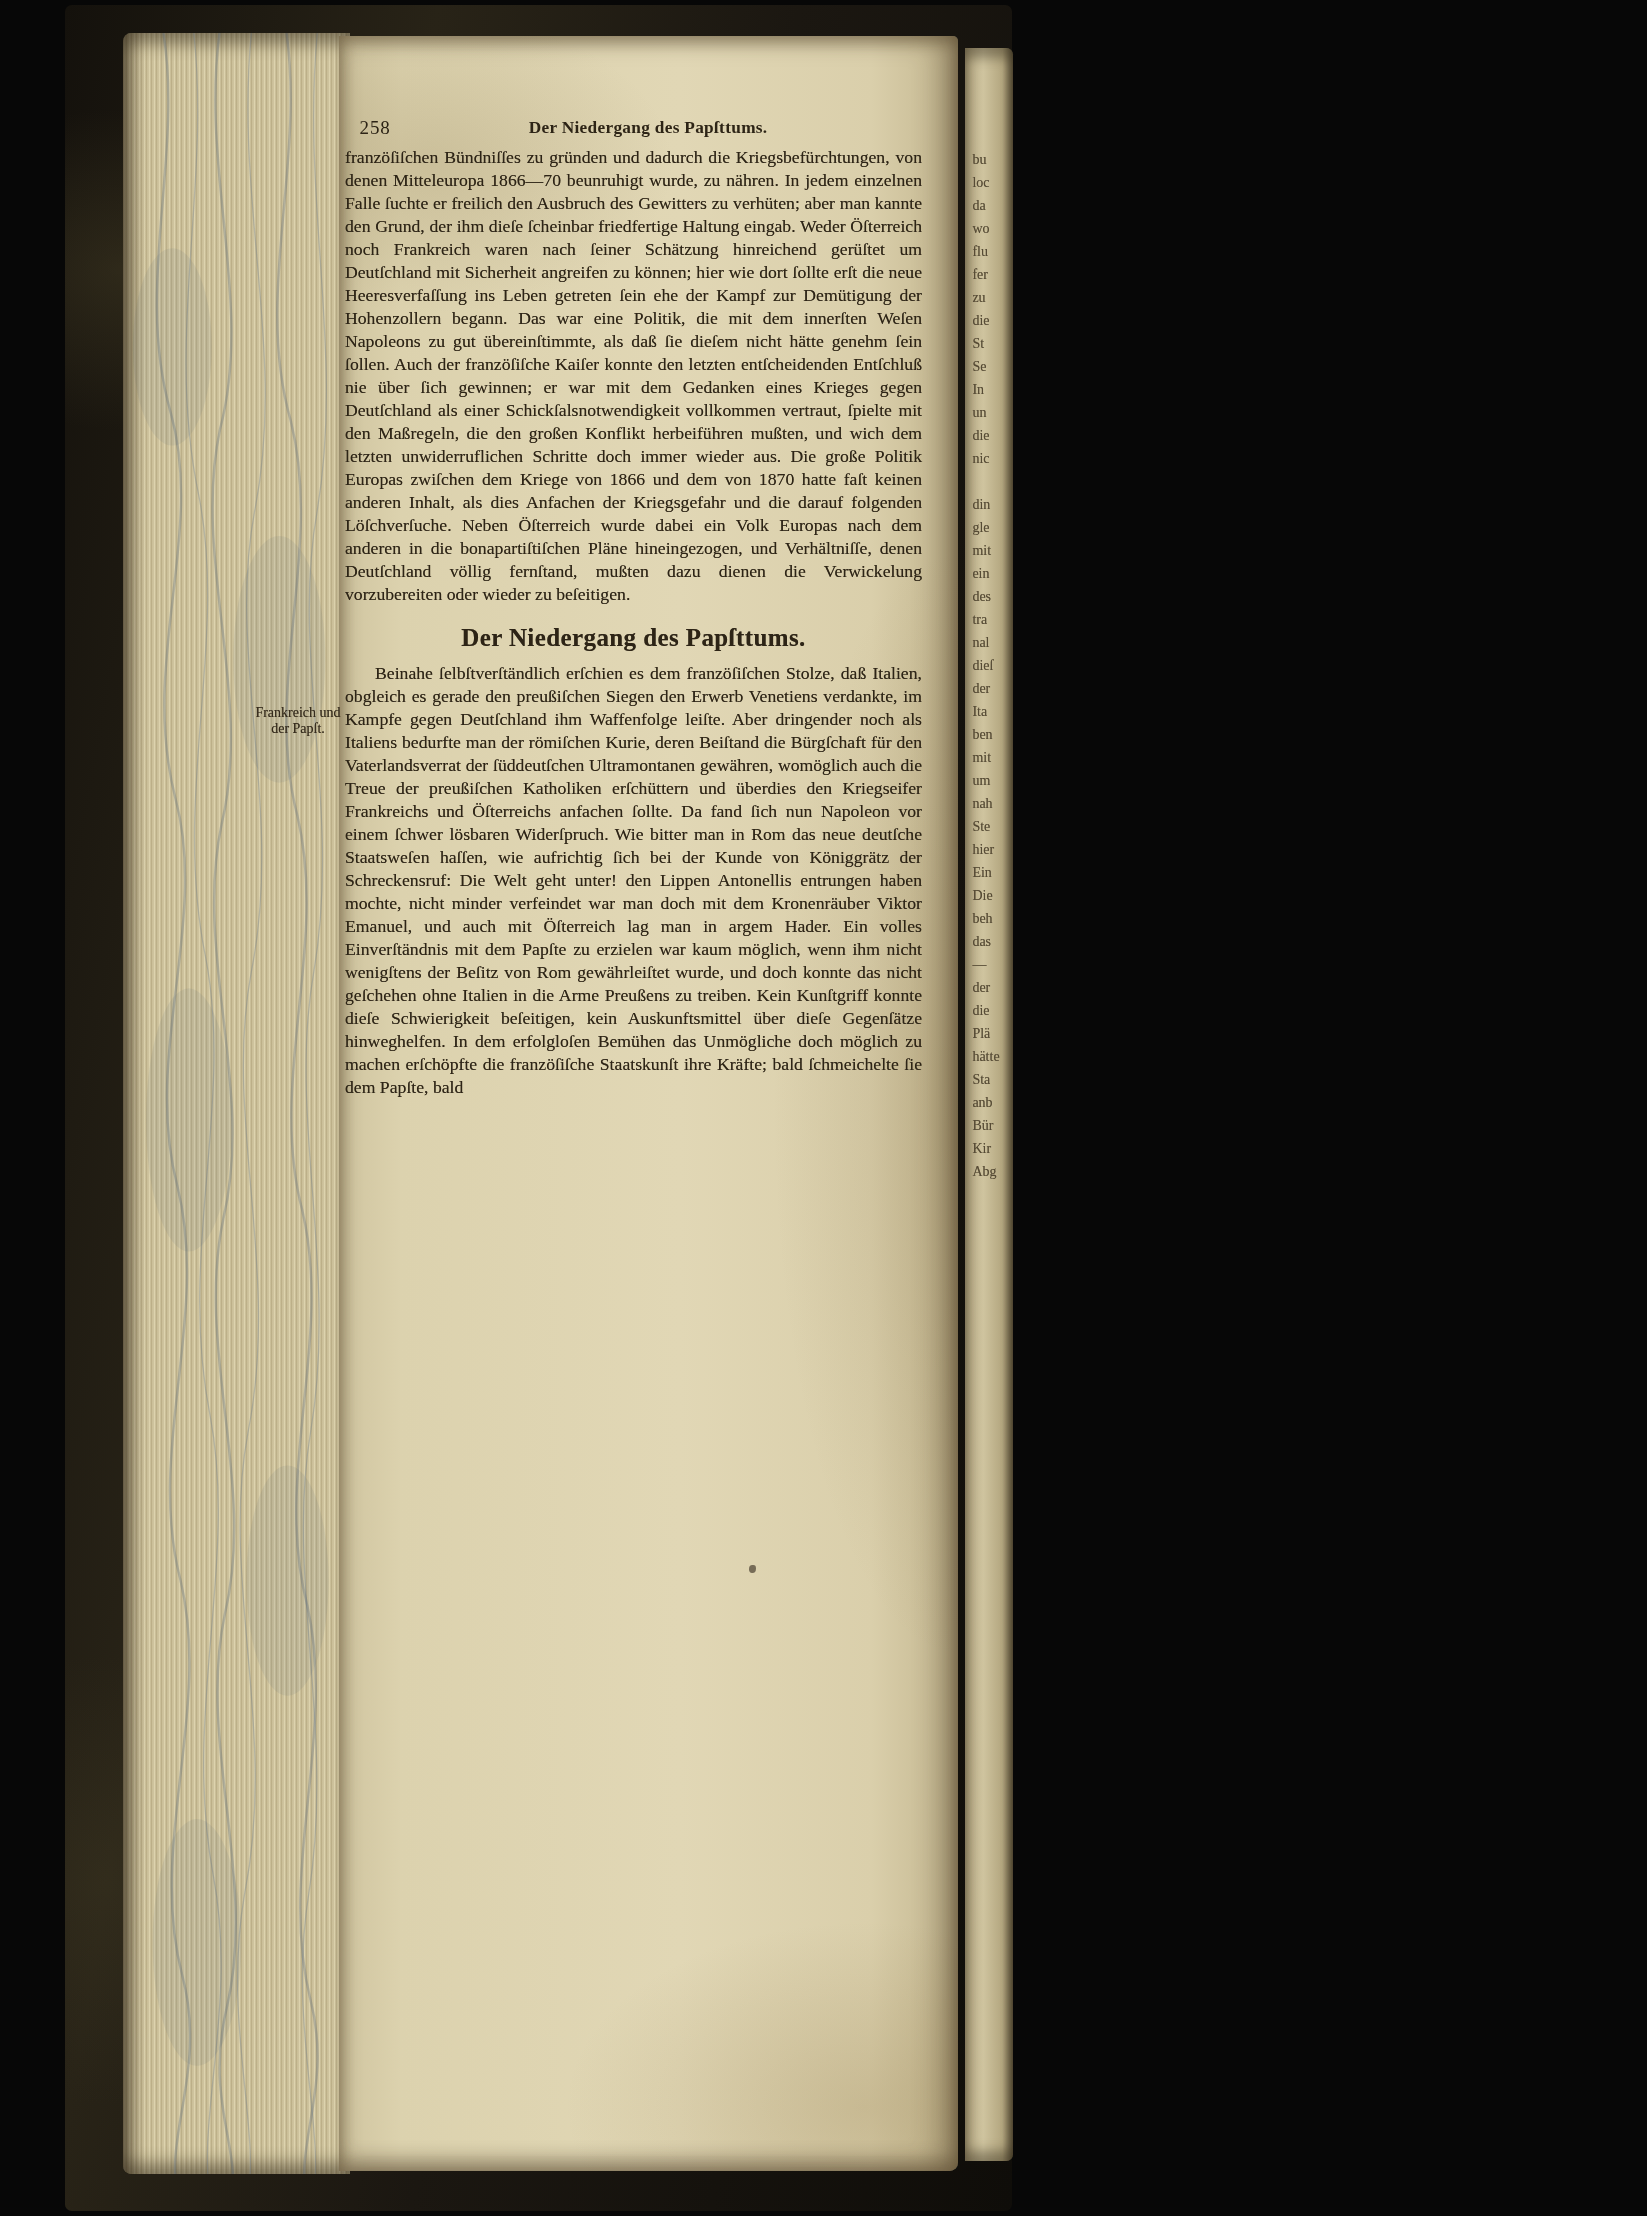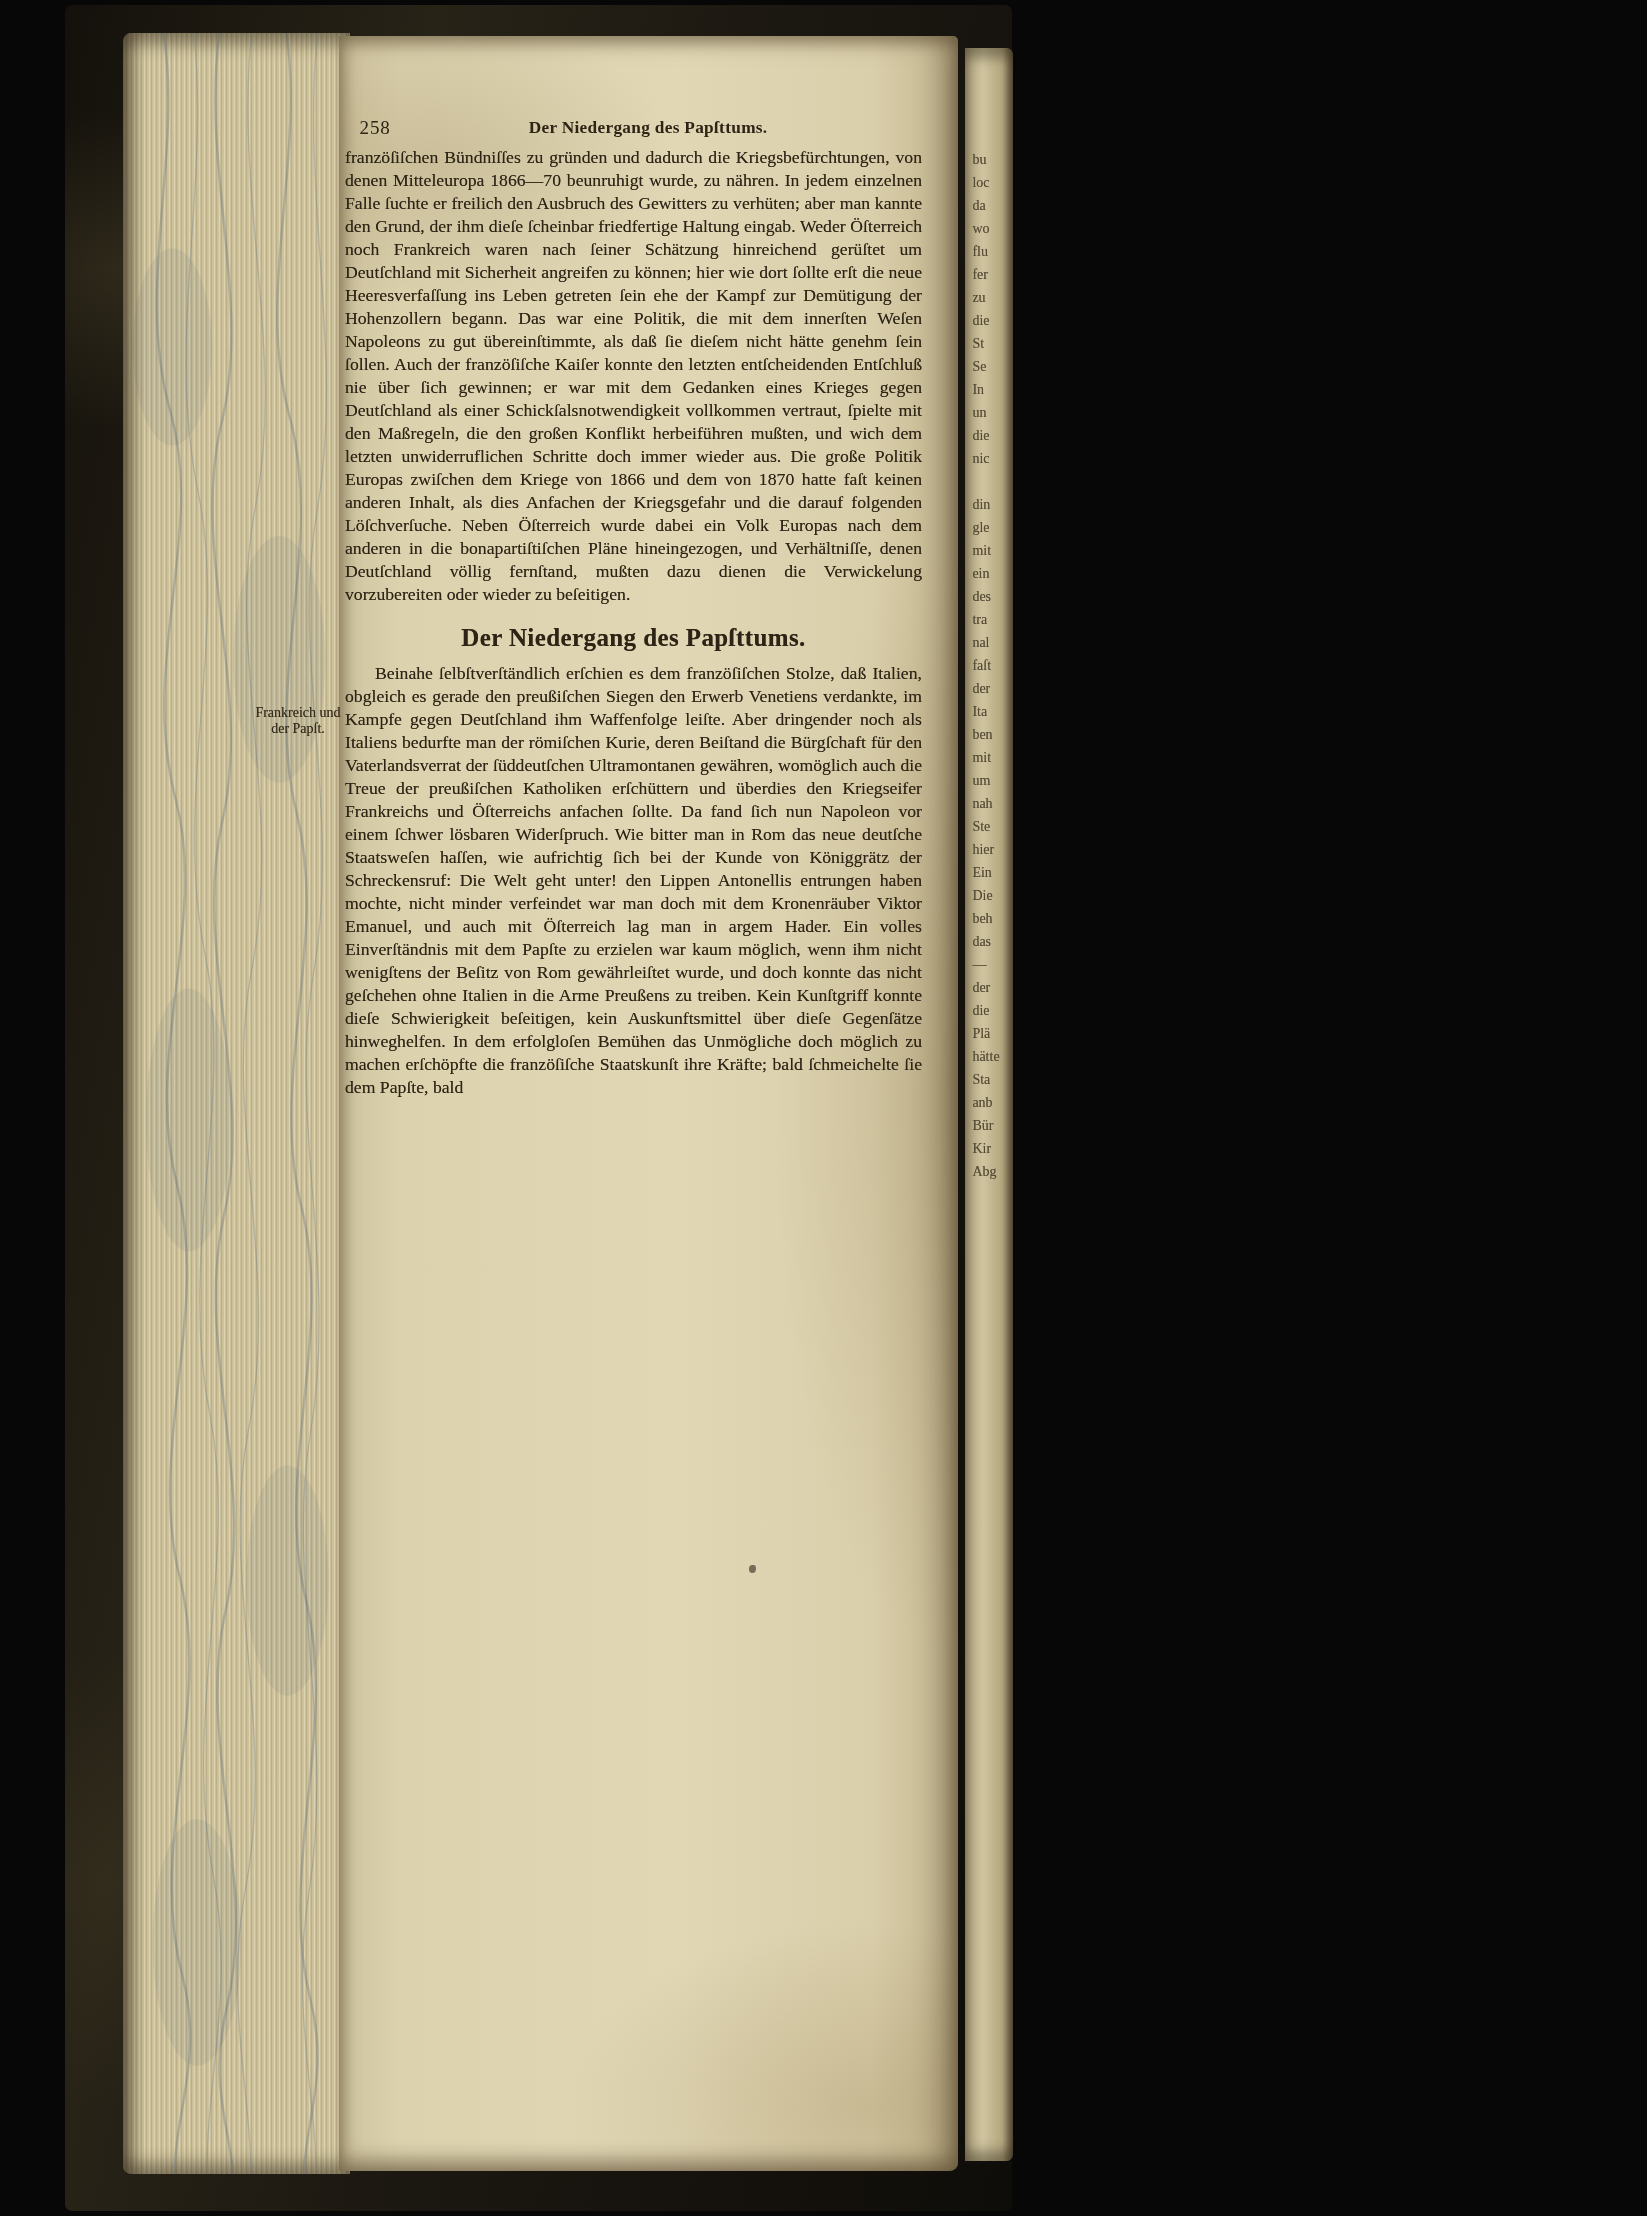--- a/index.html
+++ b/index.html
@@ -150,21 +150,21 @@
         <div class="frag-line">die</div>
         <div class="frag-line">nic</div>
         <div class="frag-line"></div>
         <div class="frag-line">din</div>
         <div class="frag-line">gle</div>
         <div class="frag-line">mit</div>
         <div class="frag-line">ein</div>
         <div class="frag-line">des</div>
         <div class="frag-line">tra</div>
         <div class="frag-line">nal</div>
-        <div class="frag-line">faſt</div>
+        <div class="frag-line">dieſ</div>
         <div class="frag-line">der</div>
         <div class="frag-line">Ita</div>
         <div class="frag-line">ben</div>
         <div class="frag-line">mit</div>
         <div class="frag-line">um</div>
         <div class="frag-line">nah</div>
         <div class="frag-line">Ste</div>
         <div class="frag-line">hier</div>
         <div class="frag-line">Ein</div>
         <div class="frag-line">Die</div>

